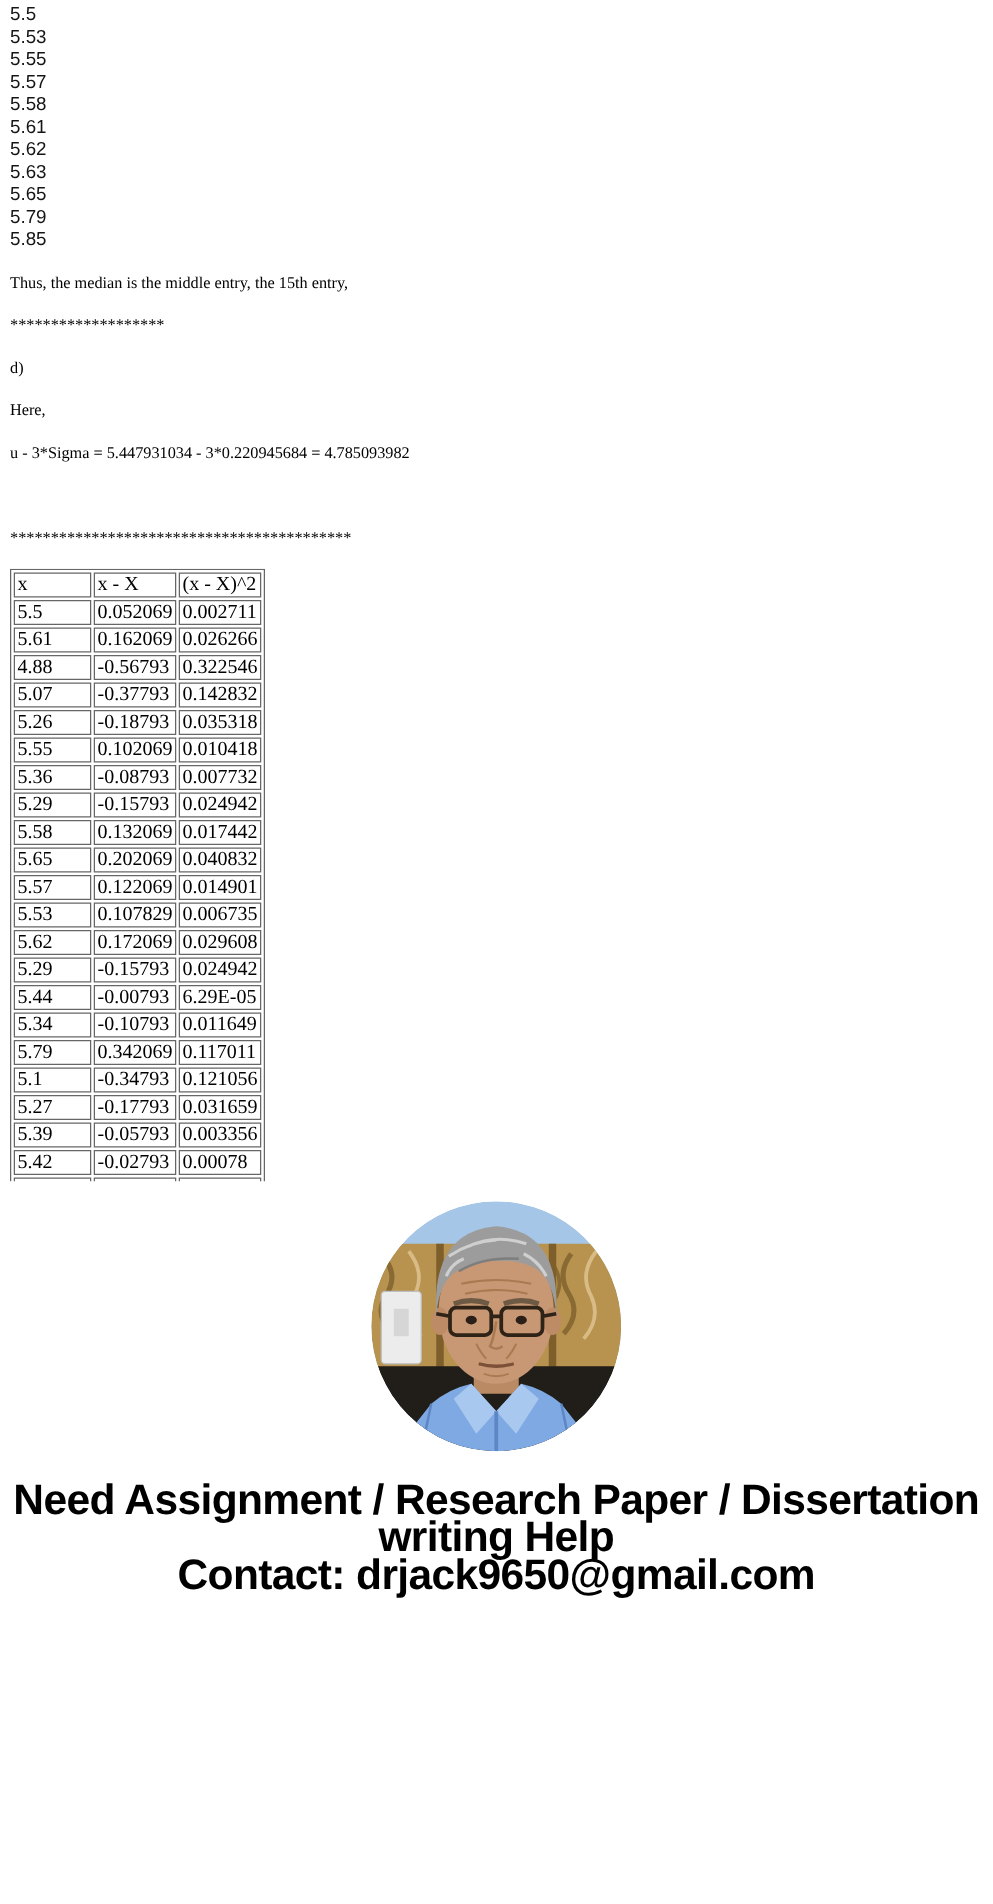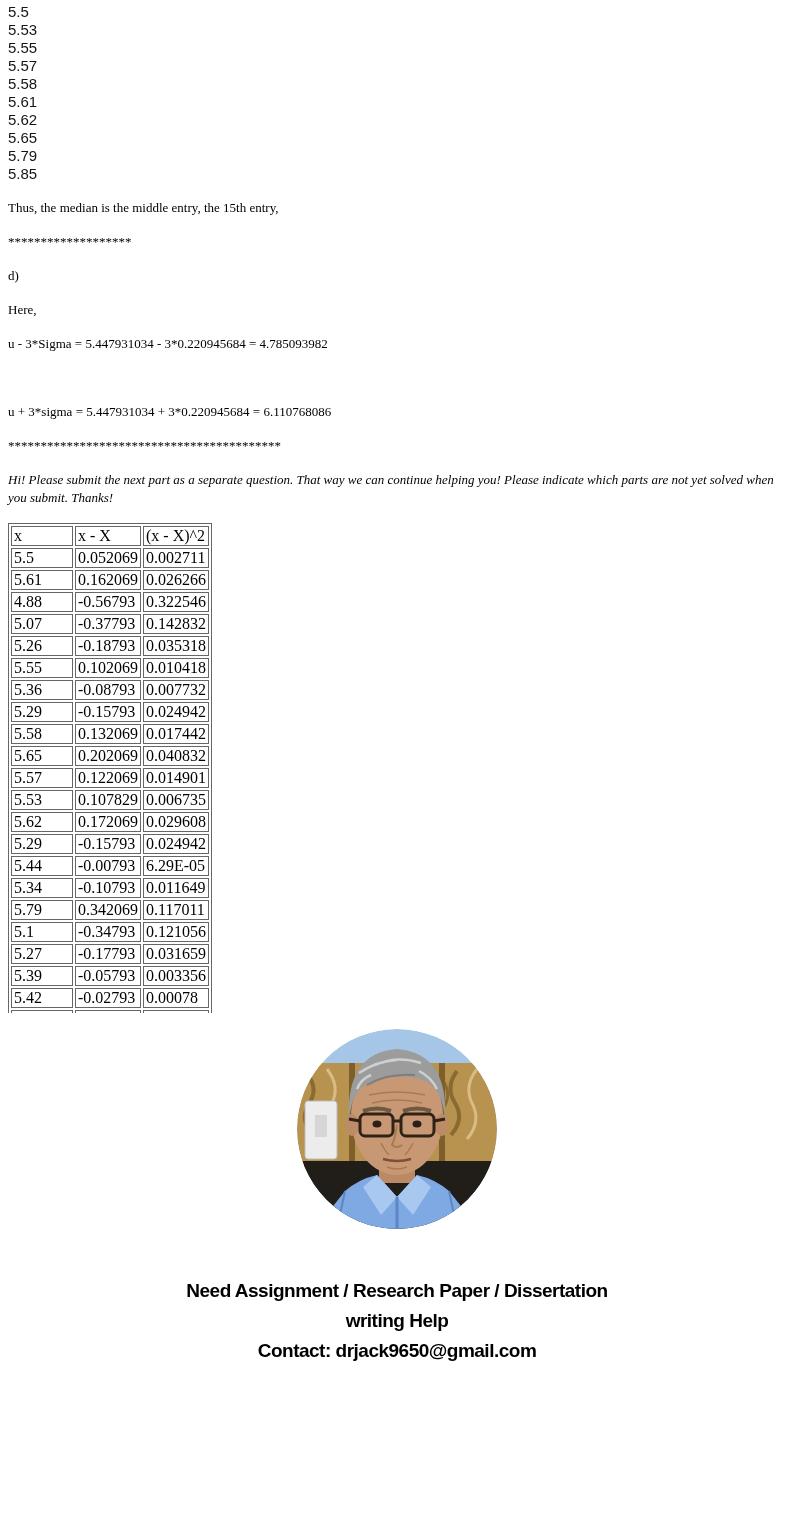--- a/index.html
+++ b/index.html
@@ -68,58 +68,57 @@
   .avatar {
     width: 200px;
     height: 200px;
     border-radius: 50%;
     overflow: hidden;
     display: block;
   }
 
   
   .footer {
-    margin-top: 47px;
+    margin-top: 24px;
     text-align: center;
     font-family: "Liberation Sans", sans-serif;
     font-weight: bold;
-    font-size: 19px;
+    font-size: 34px;
     line-height: 30px;
     letter-spacing: -0.5px;
     color: #000;
   }
 </style>
 </head>
 <body>
 
 <div class="page">
 
   <div class="num-list">
       <div>5.47</div>
       <div>5.5</div>
       <div>5.53</div>
       <div>5.55</div>
       <div>5.57</div>
       <div>5.58</div>
       <div>5.61</div>
       <div>5.62</div>
+      <div>5.63</div>
       <div>5.65</div>
       <div>5.79</div>
       <div>5.85</div>
     </div>
 
   <p>Thus, the median is the middle entry, the 15th entry,</p>
   <p>*******************</p>
   <p>d)</p>
   <p>Here,</p>
   <p>u - 3*Sigma = 5.447931034 - 3*0.220945684 = 4.785093982</p>
   <div class="blank-line"></div>
-  <p>u + 3*sigma = 5.447931034 + 3*0.220945684 = 6.110768086</p>
   <p>******************************************</p>
-  <p class="italic-note">Hi! Please submit the next part as a separate question. That way we can continue helping you! Please indicate which parts are not yet solved when you submit. Thanks!</p>
 
   <div class="table-clip">
     <table class="calc">
       <thead>
         <tr>
           <th class="col1">x</th>
           <th class="col2">x - X</th>
           <th class="col3">(x - X)^2</th>
         </tr>
       </thead>

